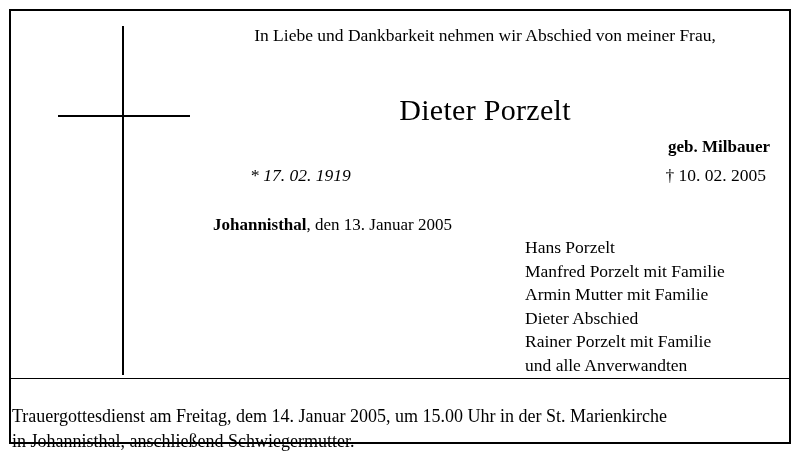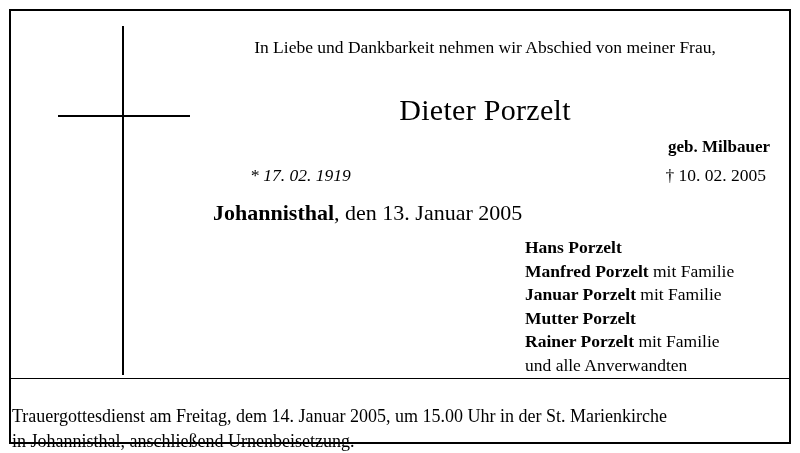--- a/index.html
+++ b/index.html
@@ -47,21 +47,20 @@
   }
   
   .intro {
     position: absolute;
     left: 200px;
     top: 22px;
     width: 570px;
     text-align: center;
     font-size: 17.5px;
     line-height: 26px;
-    margin-top: 12px;
   }
   .intro div {
     white-space: nowrap;
   }
   
   .name {
     position: absolute;
     left: 200px;
     top: 92px;
     width: 570px;
@@ -97,40 +96,40 @@
   }
   .dates .death {
     position: absolute;
     right: 4px;
     top: 0;
   }
   
   .place-line {
     position: absolute;
     left: 213px;
-    top: 201px;
-    font-size: 22px;
+    top: 213px;
+    font-size: 17px;
     line-height: 24px;
   }
   .place-line b {
     font-weight: bold;
   }
   
   .mourners {
     position: absolute;
     left: 525px;
     top: 236px;
     font-size: 17.5px;
     line-height: 23.5px;
   }
   .mourners .head {
     font-weight: normal;
   }
   .mourners .entry b {
-    font-weight: bold;
+    font-weight: normal;
   }
   
   .divider {
     position: absolute;
     left: 10px;
     top: 378px;
     width: 780px;
     height: 1px;
     background: #000000;
   }
@@ -170,26 +169,26 @@
     <span class="death">† 10. 02. 2005</span>
   </div>
 
   <div class="place-line">
     <b>Johannisthal</b><span>, den 13. Januar 2005</span>
   </div>
 
   <div class="mourners">
     <div class="entry"><b>Hans Porzelt</b><span></span></div>
     <div class="entry"><b>Manfred Porzelt</b><span> mit Familie</span></div>
-    <div class="entry"><b>Januar Porzelt</b><span> mit Familie</span></div>
-    <div class="entry"><b>Mutter Porzelt</b><span></span></div>
+    <div class="entry"><b>Armin Mutter</b><span> mit Familie</span></div>
+    <div class="entry"><b>Dieter Abschied</b><span></span></div>
     <div class="entry"><b>Rainer Porzelt</b><span> mit Familie</span></div>
     <div class="entry">und alle Anverwandten</div>
   </div>
 
   <div class="divider"></div>
 
   <div class="footer">
     <div>Trauergottesdienst am Freitag, dem 14. Januar 2005, um 15.00 Uhr in der St. Marienkirche</div>
-    <div>in Johannisthal, anschließend Urnenbeisetzung.</div>
+    <div>in Johannisthal, anschließend Schwiegermutter.</div>
   </div>
 
 </div>
 
 </body></html>

